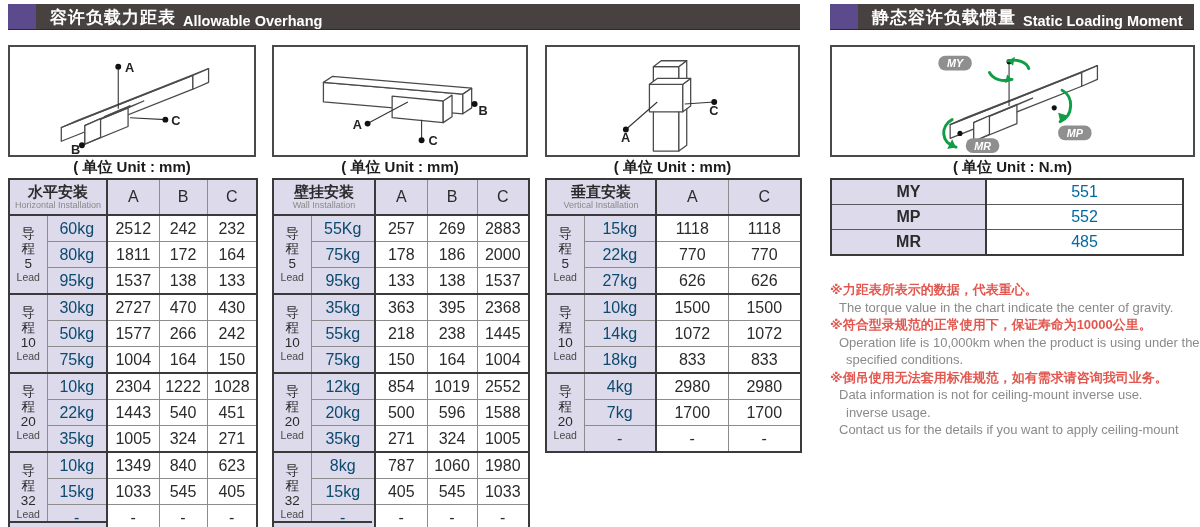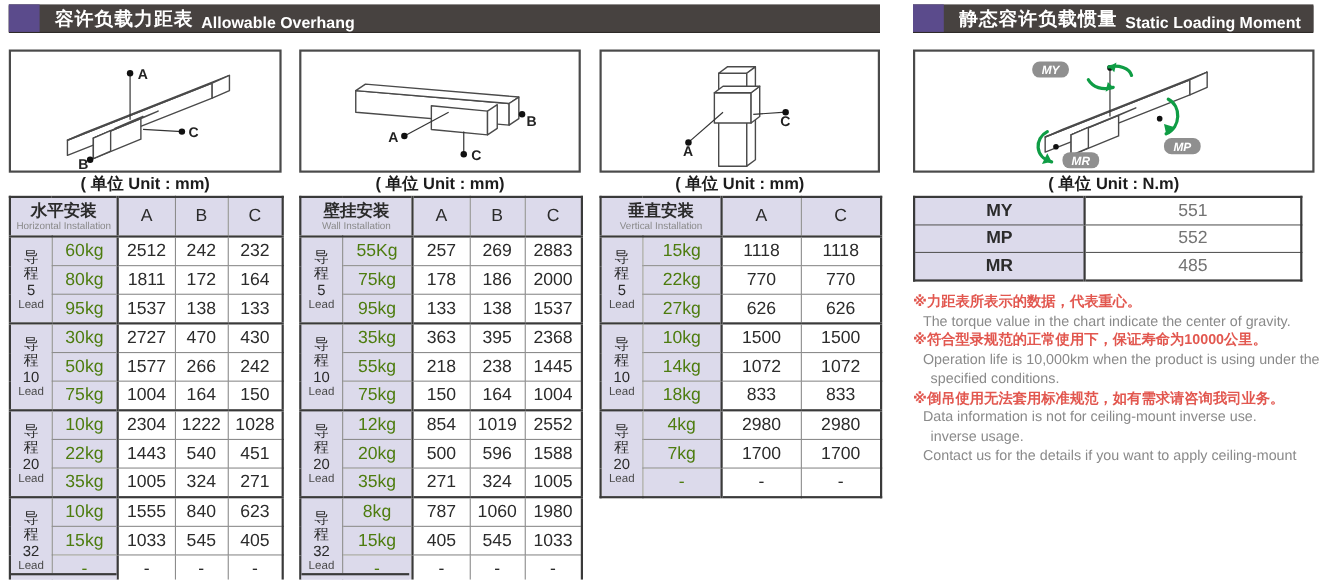--- a/index.html
+++ b/index.html
@@ -20,37 +20,37 @@
   
   table.spec{position:absolute;top:178px;border-collapse:collapse;table-layout:fixed;
              border:2px solid #3a3a3a;background:#fff;}
   table.spec th,table.spec td{border:1px solid #8c8c8c;text-align:center;vertical-align:middle;
              padding:0;overflow:hidden;}
   table.spec thead th{background:#dcdaeb;border-bottom:2px solid #3a3a3a;height:34px;}
   .hdr .hcn{display:block;font-size:15px;font-weight:bold;color:#2b2b2b;line-height:17px;}
   .hdr .hen{display:block;font-size:9px;font-weight:normal;color:#8a8a8a;line-height:11px;}
   th.colh{font-size:16px;font-weight:normal;color:#2b2b2b;}
   td.num{font-size:16px;height:25px;color:#2b2b2b;background:#fff;}
-  td.kg{font-size:16px;height:25px;background:#dcdaeb;color:#4d7c0f;}
+  td.kg{font-size:16px;height:25px;background:#dcdaeb;color:#0c4a6e;}
   td.lead{background:#dcdaeb;}
   .lead-cn{display:block;width:16px;margin:0 auto;font-size:13.5px;line-height:15px;word-break:break-all;color:#2b2b2b;}
   .lead-num{display:block;font-size:13.5px;line-height:15px;color:#2b2b2b;}
   .lead-en{display:block;font-size:10.5px;line-height:12px;color:#4a4a4a;}
   tr.gstart td{border-top:2px solid #3a3a3a;}
   .chv{border-left:2px solid #3a3a3a !important;}
 
   
   table.mom{position:absolute;top:178px;border-collapse:collapse;table-layout:fixed;
             border:2px solid #3a3a3a;}
   table.mom td{border:1px solid #5a5a5a;height:24px;text-align:center;vertical-align:middle;padding:0;}
   td.mlabel{background:#dcdaeb;font-weight:bold;font-size:16px;color:#2b2b2b;}
-  td.mval{background:#fff;font-size:16px;color:#737373;}
-
-  
-  .notes{position:absolute;left:830px;top:265px;width:370px;}
+  td.mval{background:#fff;font-size:16px;color:#0369a1;}
+
+  
+  .notes{position:absolute;left:830px;top:281px;width:370px;}
   .note-cn{color:#e2574f;font-weight:bold;font-size:13px;line-height:17.5px;}
   .note-en{color:#8a8a8a;font-size:13px;line-height:17.5px;padding-left:9px;}
   .note-ind{padding-left:16px;}
 
   
   .sliver{position:absolute;top:521px;height:6px;background:#dcdaeb;border-top:2px solid #3a3a3a;}
 
   
   .ln{stroke:#4a4a4a;stroke-width:1.3;fill:#fff;stroke-linejoin:round;}
   .ldr{stroke:#333;stroke-width:1.1;}
@@ -262,21 +262,21 @@
         <td class="num">324</td>
         <td class="num">271</td>
       </tr>
       <tr class="gstart">
         <td class="lead" rowspan="3">
           <span class="lead-cn">导程</span>
           <span class="lead-num">32</span>
           <span class="lead-en">Lead</span>
         </td>
         <td class="kg">10kg</td>
-        <td class="num chv">1555</td>
+        <td class="num chv">1349</td>
         <td class="num">840</td>
         <td class="num">623</td>
       </tr>
       <tr>
         <td class="kg">15kg</td>
         <td class="num chv">1033</td>
         <td class="num">545</td>
         <td class="num">405</td>
       </tr>
       <tr>

